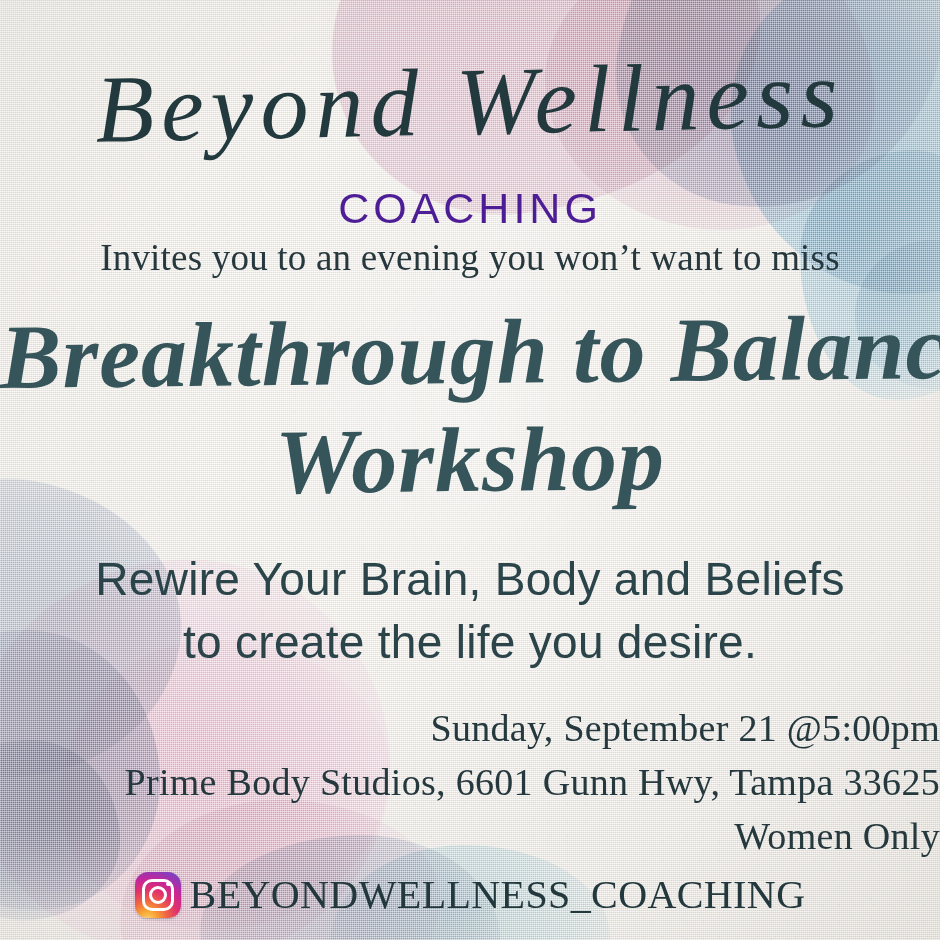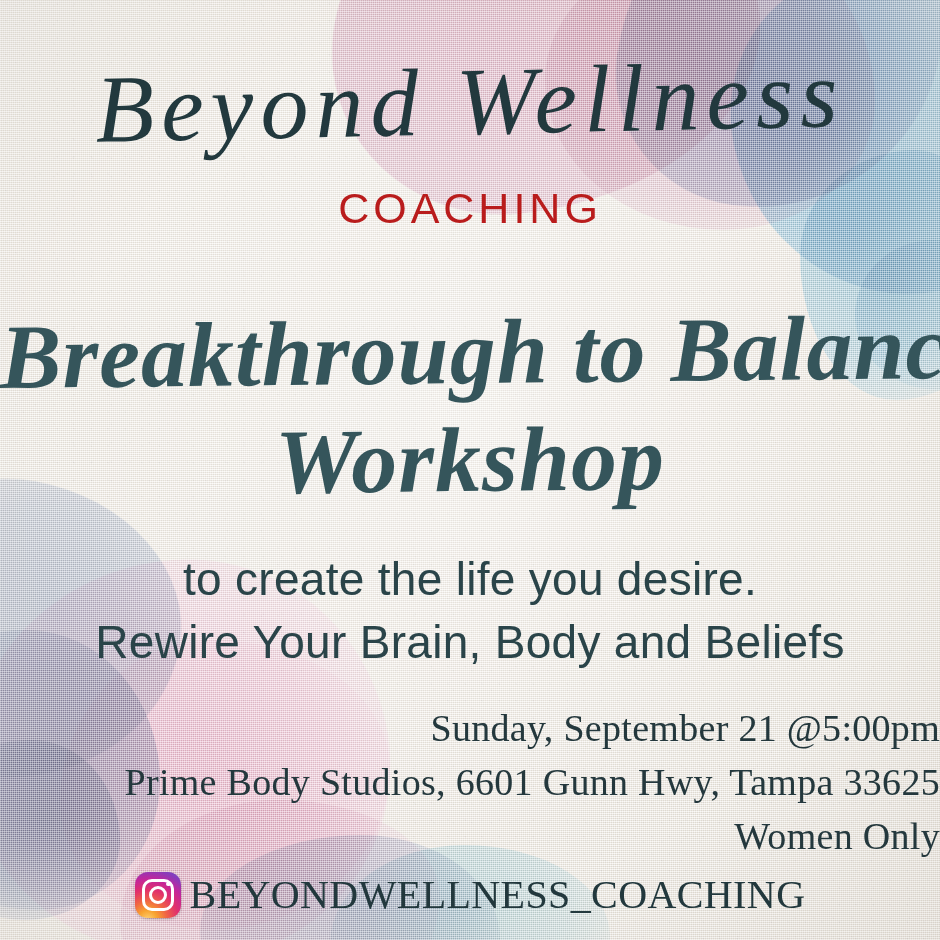--- a/index.html
+++ b/index.html
@@ -258,21 +258,21 @@
   }
 
   .brand-sub {
     position: absolute;
     left: 0; right: 0;
     top: 184px;
     font-family: "Liberation Sans", sans-serif;
     font-weight: 400;
     font-size: 43px;
     letter-spacing: 4px;
-    color: #b91c1c;
+    color: #4c1d95;
   }
 
   .invite-line {
     position: absolute;
     left: 0; right: 0;
     top: 236px;
     font-family: "Liberation Serif", serif;
     font-weight: 400;
     font-size: 37px;
     letter-spacing: 0.2px;
@@ -411,29 +411,30 @@
   <div class="wc-grain"></div>
   <div class="paper-weave"></div>
   <div class="paper-vignette"></div>
 
   <div class="content">
 
     <div class="brand-script">Beyond Wellness</div>
 
     <div class="brand-sub">COACHING</div>
 
+    <div class="invite-line">Invites you to an evening you won’t want to miss</div>
 
     <div class="title-block">
       <div class="title-line title-line-1">Breakthrough to Balance</div>
       <div class="title-line title-line-2">Workshop</div>
     </div>
 
     <div class="tagline">
+      <div>Rewire Your Brain, Body and Beliefs</div>
       <div>to create the life you desire.</div>
-      <div>Rewire Your Brain, Body and Beliefs</div>
     </div>
 
     <div class="details">
       <div>Sunday, September 21 @5:00pm</div>
       <div>Prime Body Studios, 6601 Gunn Hwy, Tampa 33625</div>
       <div>Women Only</div>
     </div>
 
     <div class="social">
       <span class="ig-icon">

